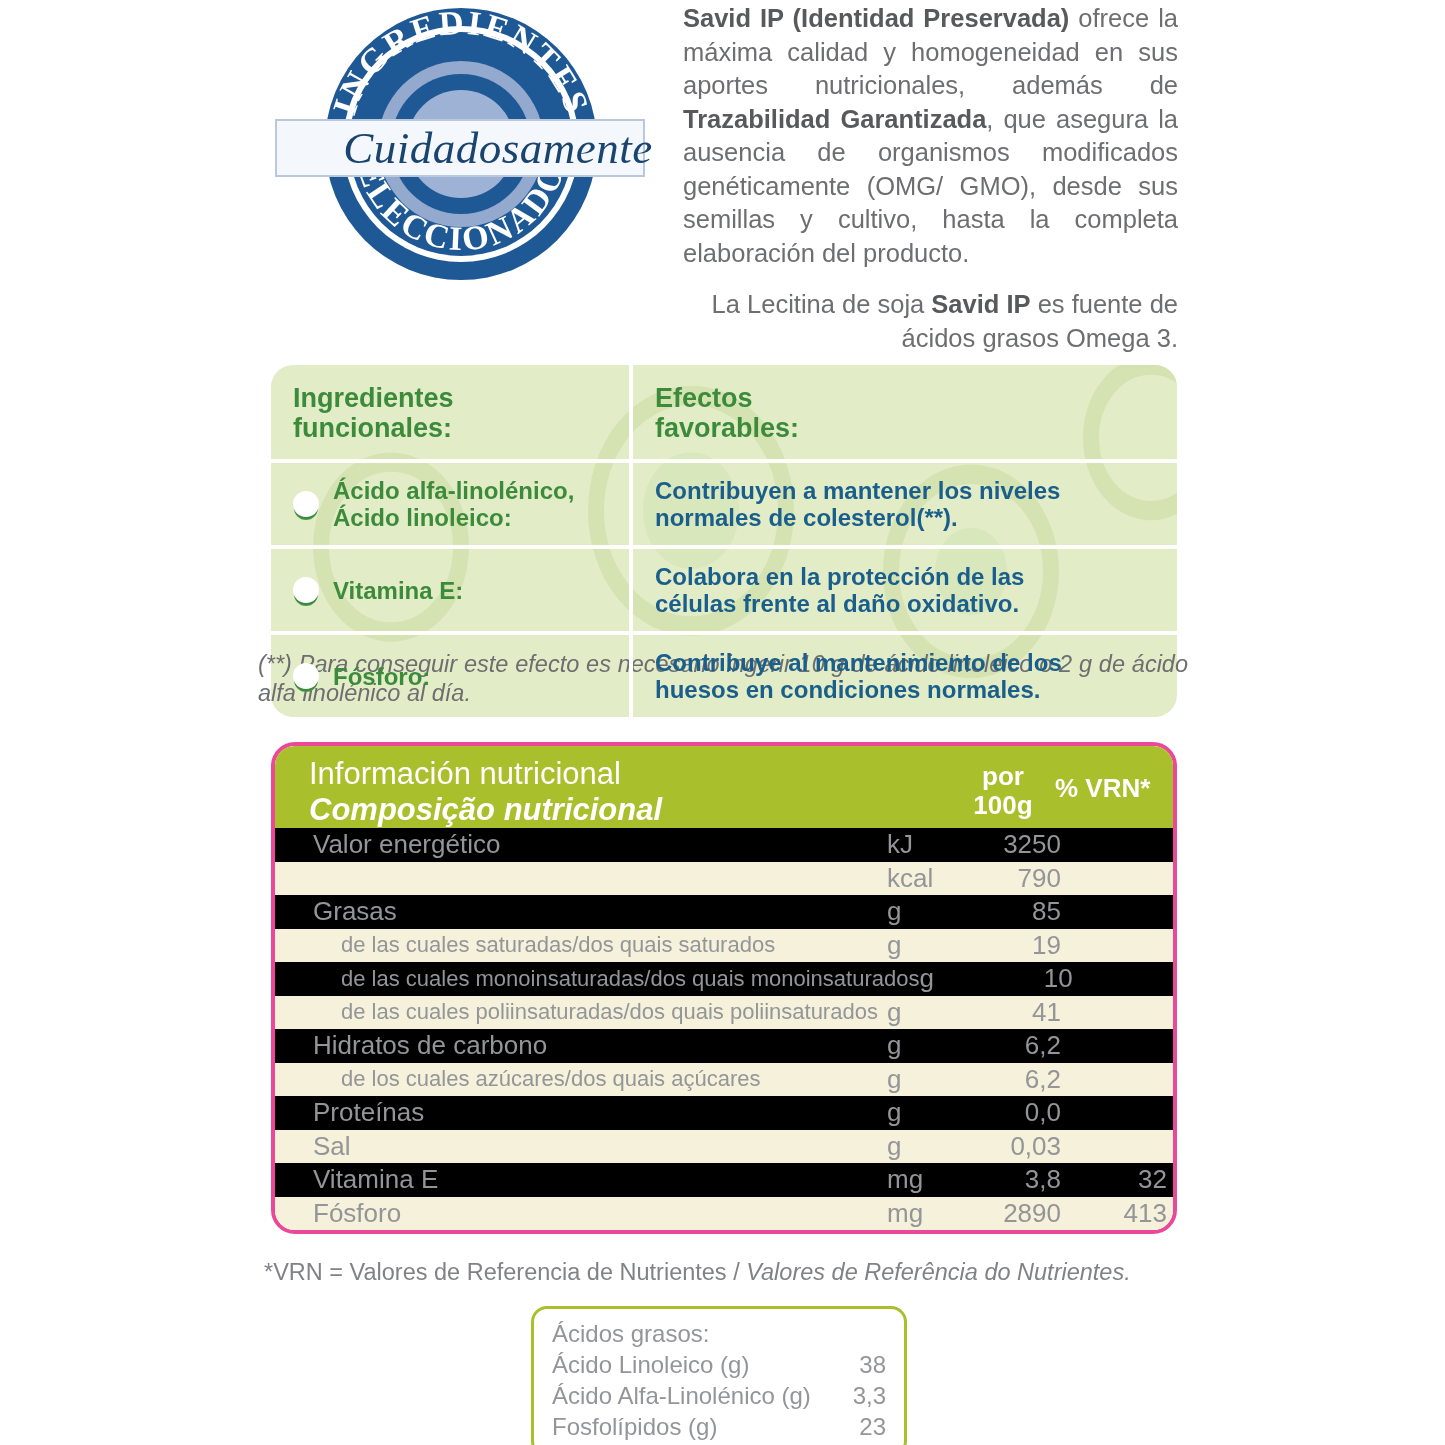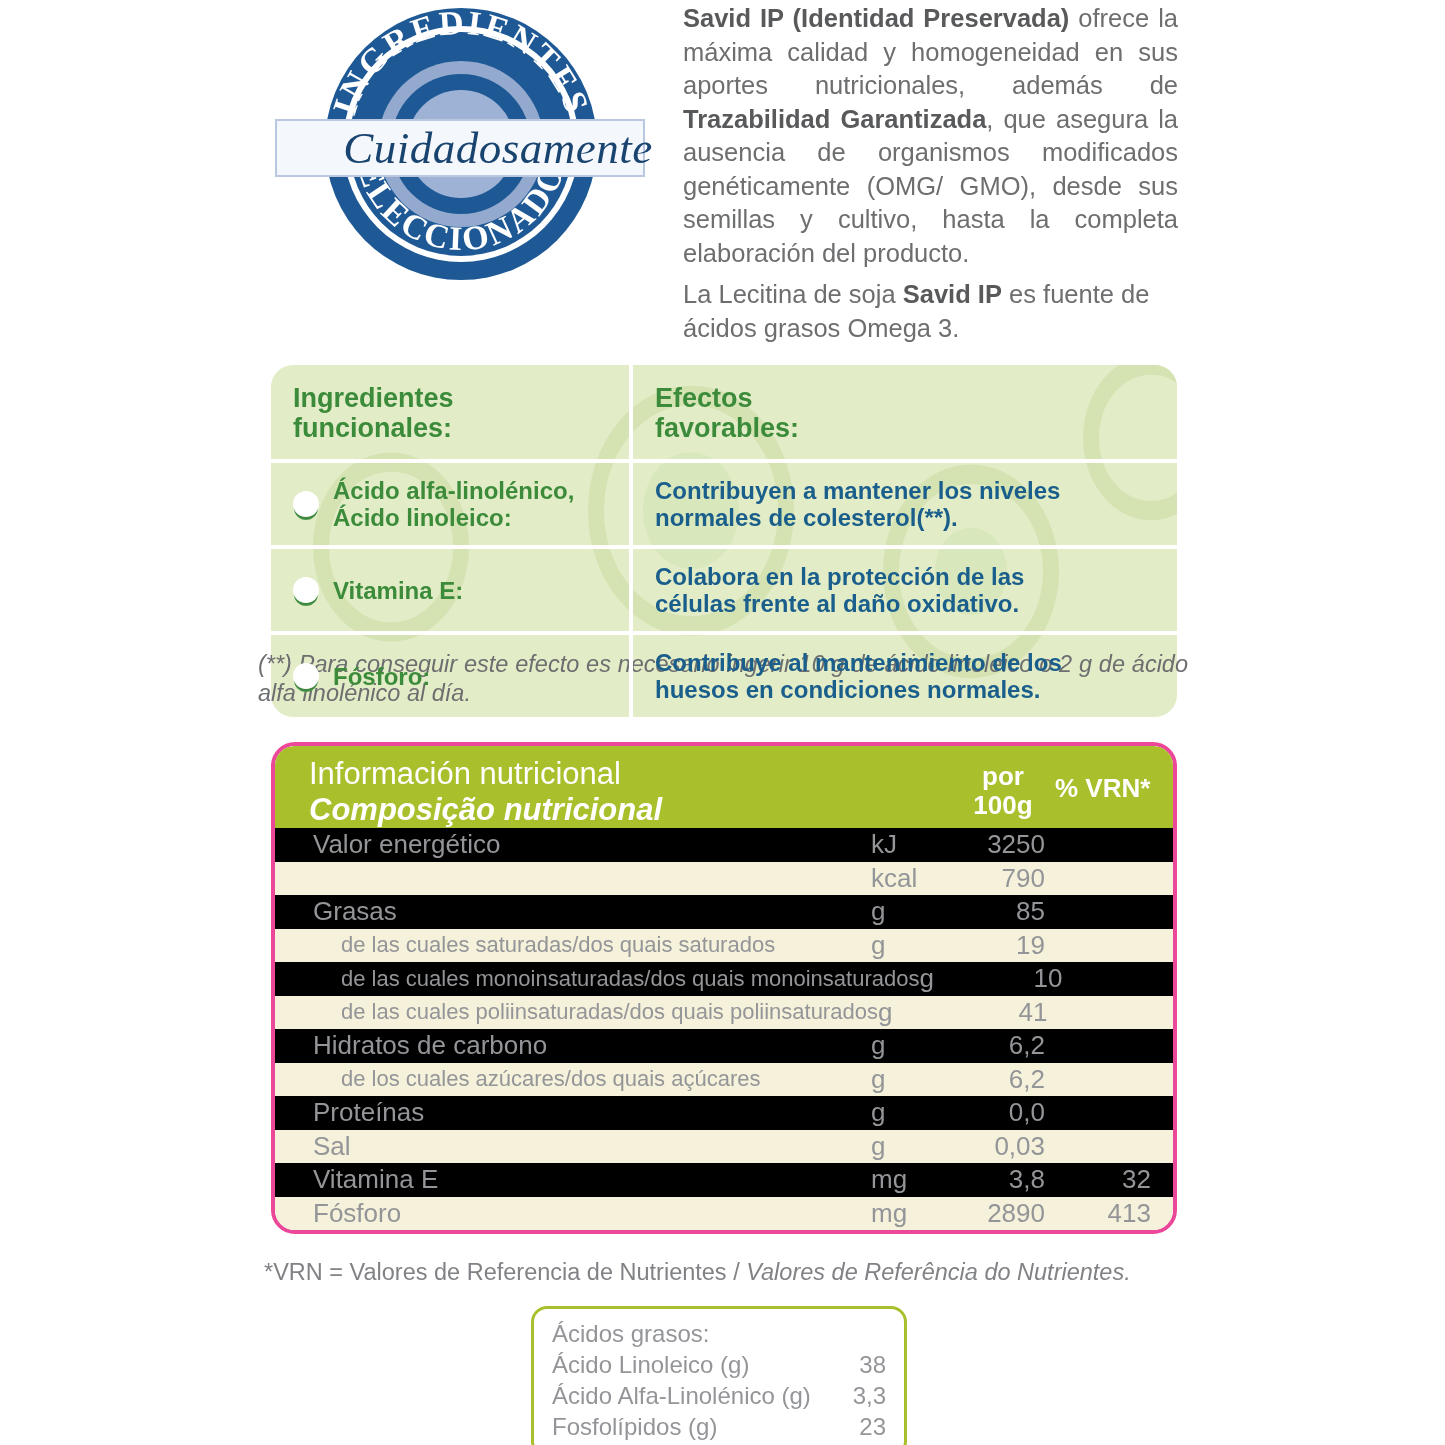--- a/index.html
+++ b/index.html
@@ -126,21 +126,21 @@
     position: absolute;
     left: 683px;
     top: 2px;
     width: 495px;
     font-size: 25.5px;
     line-height: 33.5px;
     color: #6d6e70;
     text-align: justify;
   }
   .intro p { margin: 0; }
-  .intro p.second { margin-top: 8px; text-align: left; }
+  .intro p.second { margin-top: 18px; text-align: right; }
   .intro b { color: #58595b; font-weight: bold; }
 
   
   .func-table {
     position: absolute;
     left: 271px;
     top: 365px;
     width: 906px;
     border-radius: 22px;
     overflow: hidden;
@@ -313,21 +313,21 @@
     text-align: right;
     font-size: 26px;
     color: #939598;
     padding-right: 8px;
   }
   .n-vrn {
     width: 98px;
     text-align: right;
     font-size: 26px;
     color: #939598;
-    padding-right: 22px;
+    padding-right: 6px;
   }
 
   
   .footnote-2 {
     position: absolute;
     left: 264px;
     top: 1258px;
     width: 930px;
     font-size: 23.5px;
     line-height: 28px;

